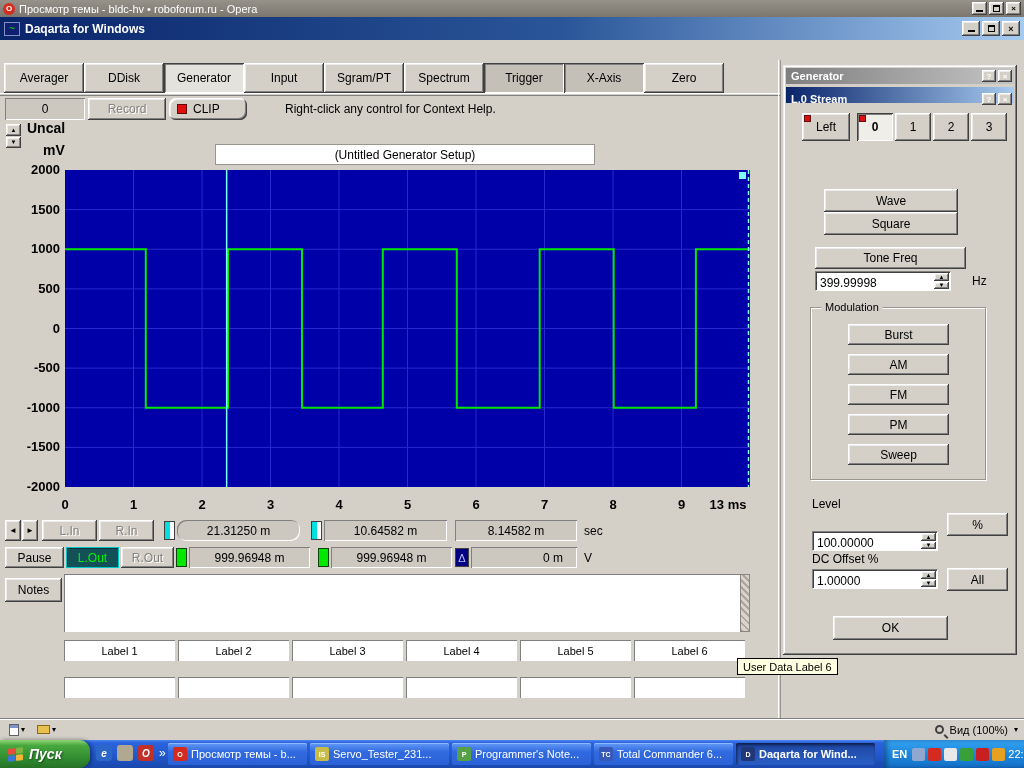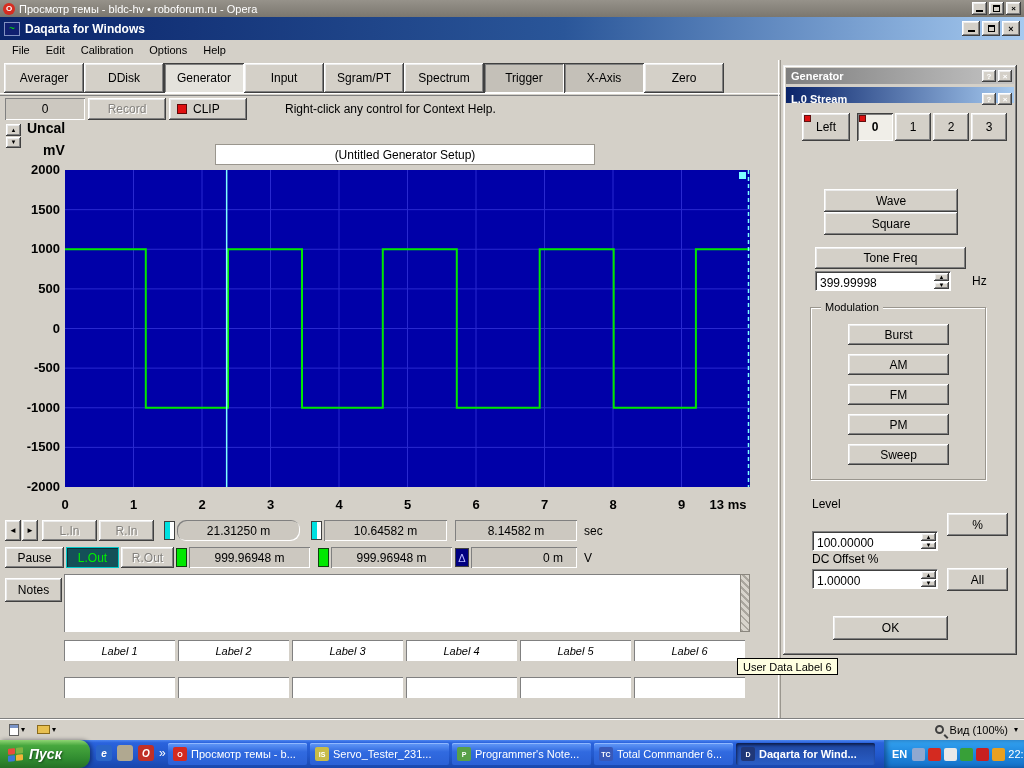--- a/index.html
+++ b/index.html
@@ -105,21 +105,21 @@
 
   
   #notes-button { left:5px; top:578px; width:57px; height:24px; font-size:12px; }
   #notes-area { left:64px; top:574px; width:676px; height:58px; background:#fff;
     box-shadow: inset 1px 1px 0 #808080, inset -1px -1px 0 #fff; padding:3px; font-size:12px; }
   #notes-grip { left:740px; top:574px; width:10px; height:58px;
     background:repeating-linear-gradient(45deg,#aaa69e 0 2px,#d8d4cc 2px 5px); border:1px solid #8a867e; }
 
   
   #labels-grid { left:64px; top:640px; width:686px; height:47px; display:grid;
-    grid-template-columns:repeat(6,111px); grid-template-rows:21px 21px; gap:16px 3px;font-style:italic; }
+    grid-template-columns:repeat(6,111px); grid-template-rows:21px 21px; gap:16px 3px; }
   .label-cell { background:#fff; box-shadow: inset 1px 1px 0 #808080, inset -1px -1px 0 #fff;
     display:flex; align-items:center; justify-content:center; font-size:11px; }
 
   #tooltip { left:737px; top:658px; height:17px; background:#ffffe1; border:1px solid #000; font-size:11px;
     display:flex; align-items:center; padding:0 5px; z-index:60; }
 
   #client-seam { left:778px; top:60px; width:3px; height:658px;
     box-shadow: inset 1px 0 0 #fff, inset -1px 0 0 #9a968e; }
 
   
@@ -220,44 +220,37 @@
       <span class="wbtn btnface">
           <span class="min-glyph"></span>
         </span>
       <span class="wbtn btnface">
           <span class="max-glyph"></span>
         </span>
       <span class="wbtn btnface">×</span>
     </span>
   </div>
 
-  <div id="menu-bar">
-      <span class="menu-item">File</span>
-      <span class="menu-item">Edit</span>
-      <span class="menu-item">Calibration</span>
-      <span class="menu-item">Options</span>
-      <span class="menu-item">Help</span>
-    </div>
 
   <div id="tab-strip">
       <div class="tab normal">Averager</div>
       <div class="tab normal">DDisk</div>
       <div class="tab selected">Generator</div>
       <div class="tab normal">Input</div>
       <div class="tab normal">Sgram/PT</div>
       <div class="tab normal">Spectrum</div>
       <div class="tab engaged">Trigger</div>
       <div class="tab engaged">X-Axis</div>
       <div class="tab normal">Zero</div>
     </div>
   <div id="tabstrip-edge" class="abs"></div>
 
   <div id="counter" class="abs dispx">0</div>
   <div id="record-button" class="abs btnface disabled-text">Record</div>
-  <div id="clip-area" class="abs btnface" style="justify-content:flex-start;">
+  <div id="clip-area" class="abs btnface" style="justify-content:flex-start;border-radius:7px;">
     <span id="clip-led"></span>
     <span>CLIP</span>
   </div>
   <div id="help-text" class="abs">Right-click any control for Context Help.</div>
 
   <div id="scale-spinner" class="abs">
     <div class="btnface">▲</div>
     <div class="btnface">▼</div>
   </div>
   <div id="uncal-label" class="abs">Uncal</div>

